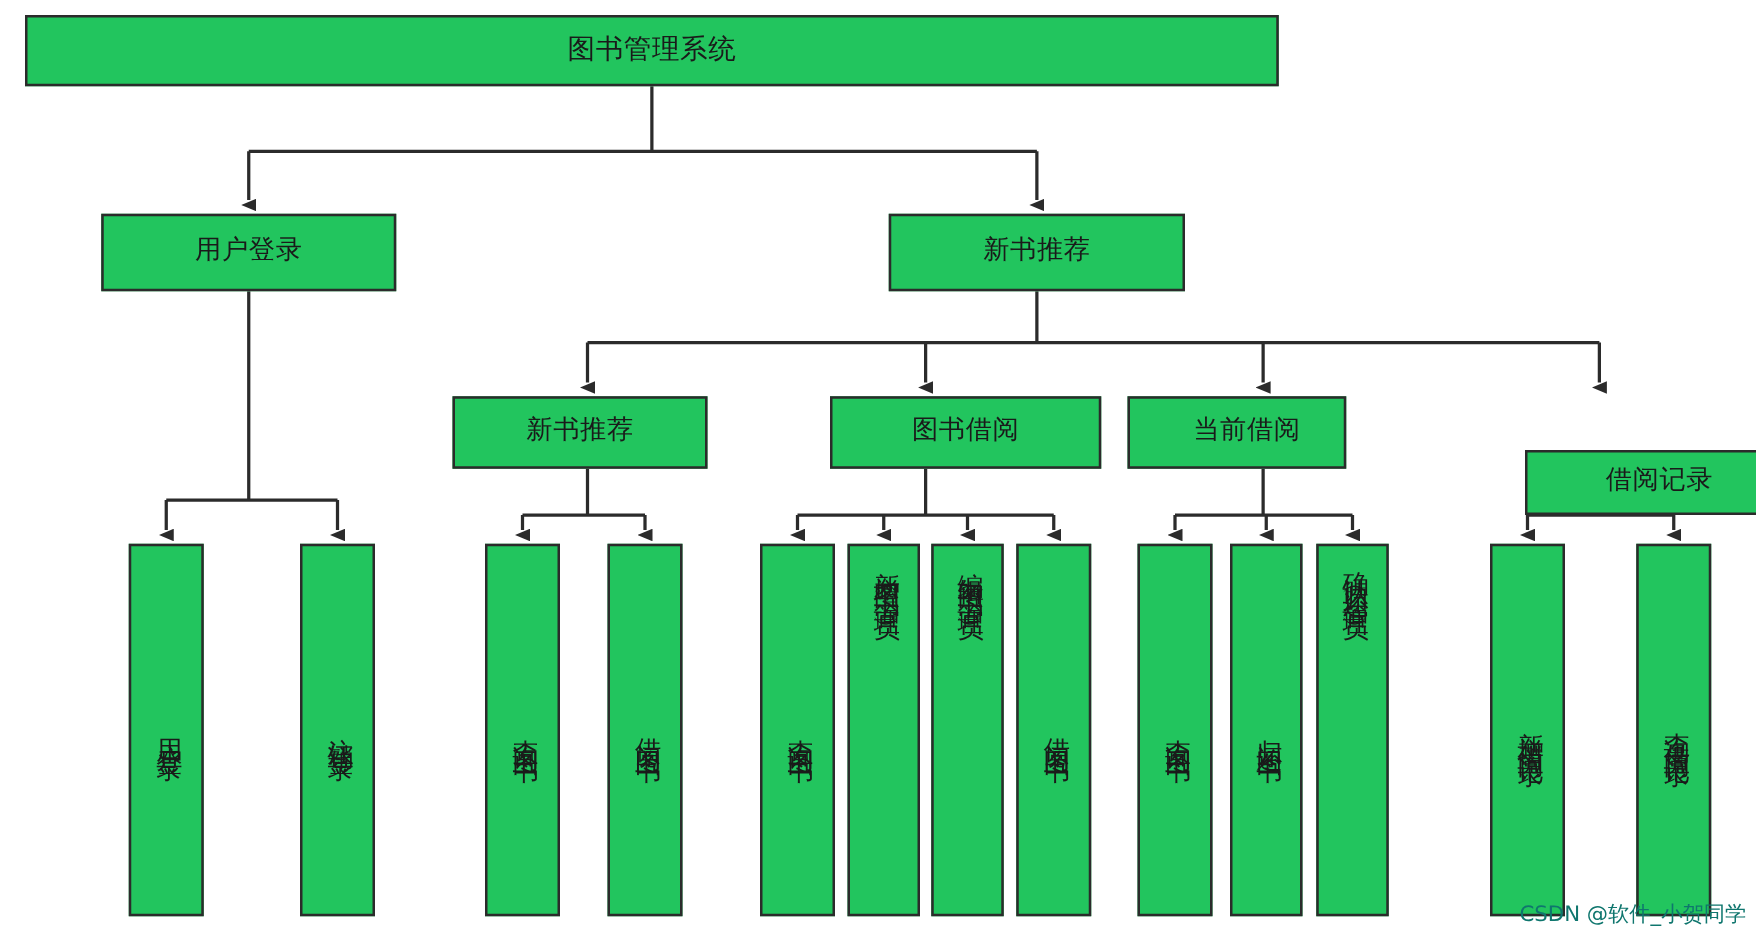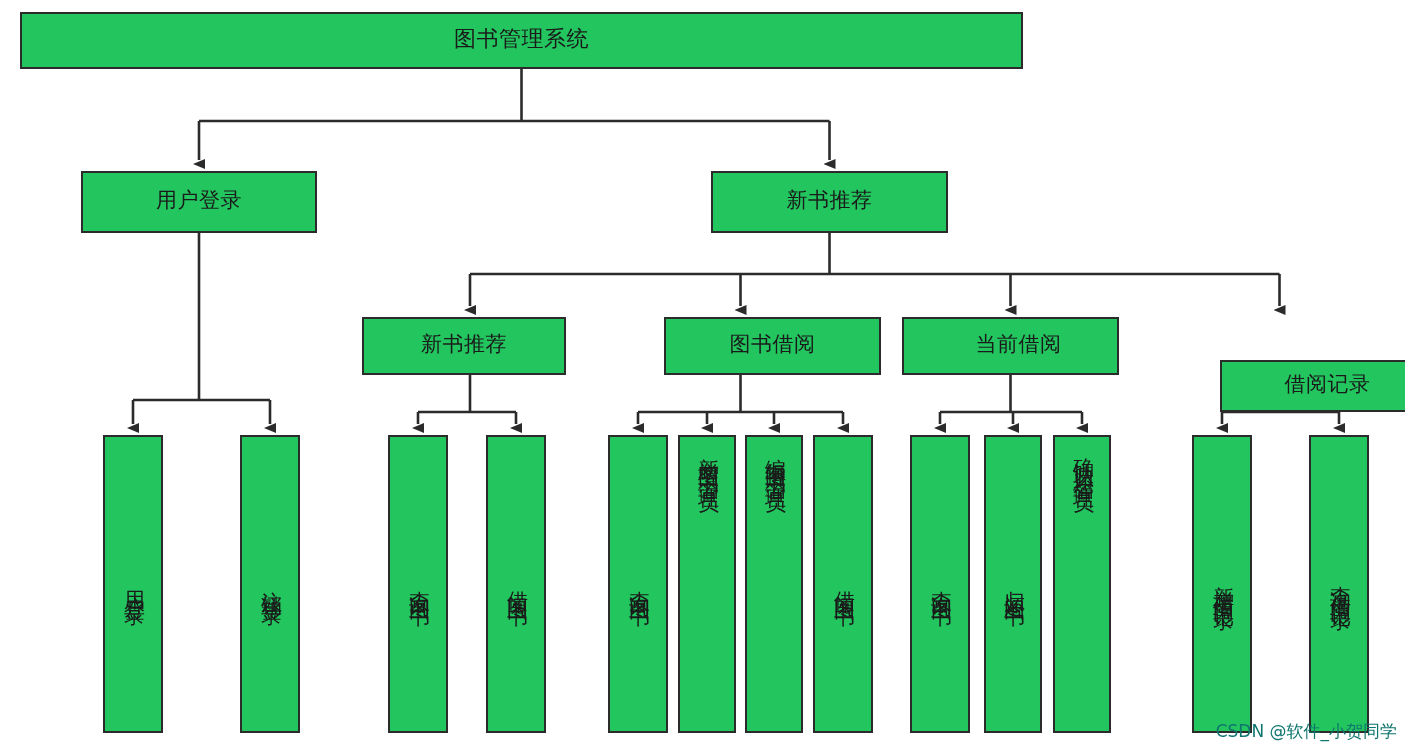--- a/index.html
+++ b/index.html
@@ -134,21 +134,21 @@
       </div>
       <div class="node horiz" style="left: 711px; top: 171px; width: 237px; height: 62px;">
         <span class="lbl">新书推荐</span>
       </div>
       <div class="node horiz" style="left: 362px; top: 317px; width: 204px; height: 58px;">
         <span class="lbl">新书推荐</span>
       </div>
       <div class="node horiz" style="left: 632px; top: 317px; width: 217px; height: 58px; margin-left: 32px;">
         <span class="lbl">图书借阅</span>
       </div>
-      <div class="node horiz" style="left: 902px; top: 317px; width: 217px; height: 58px; padding-left: 16px;">
+      <div class="node horiz" style="left: 902px; top: 317px; width: 175px; height: 58px; padding-left: 16px;">
         <span class="lbl">当前借阅</span>
       </div>
       <div class="node horiz" style="left: 1220px; top: 317px; width: 215px; height: 52px; margin-top: 43px;">
         <span class="lbl">借阅记录</span>
       </div>
       <div class="node vert" style="left: 103px; top: 435px; width: 60px; height: 298px;">
         <span class="lbl">用户登录</span>
       </div>
       <div class="node vert" style="left: 240px; top: 435px; width: 60px; height: 298px;">
         <span class="lbl">注销登录</span>

